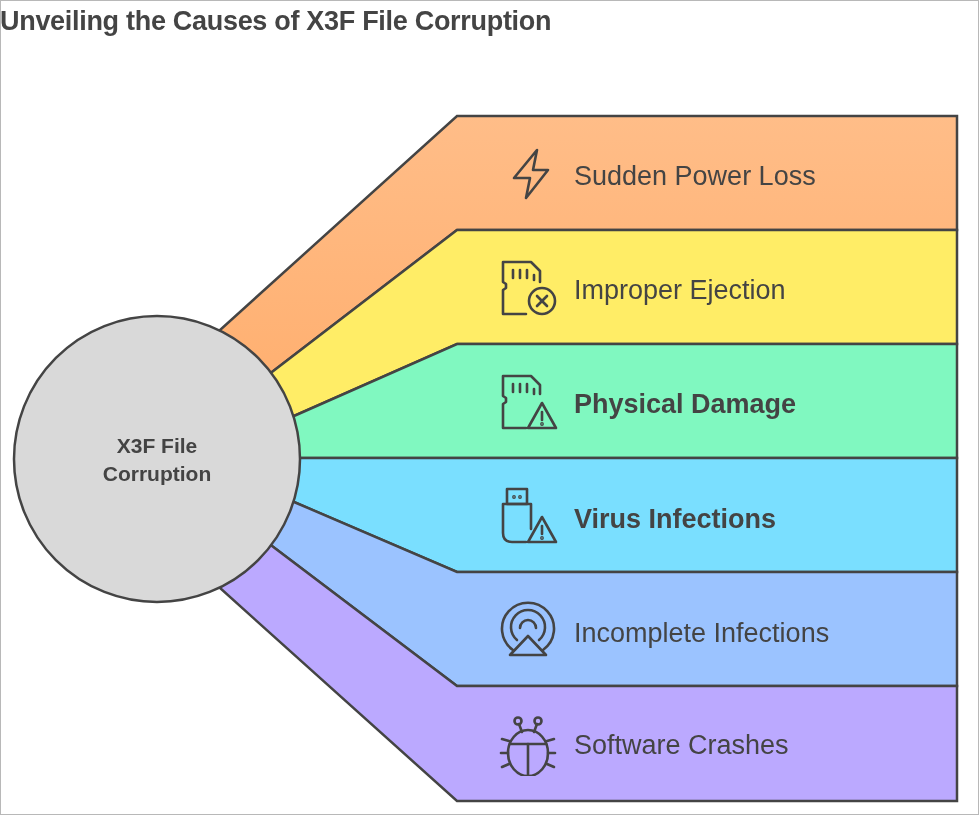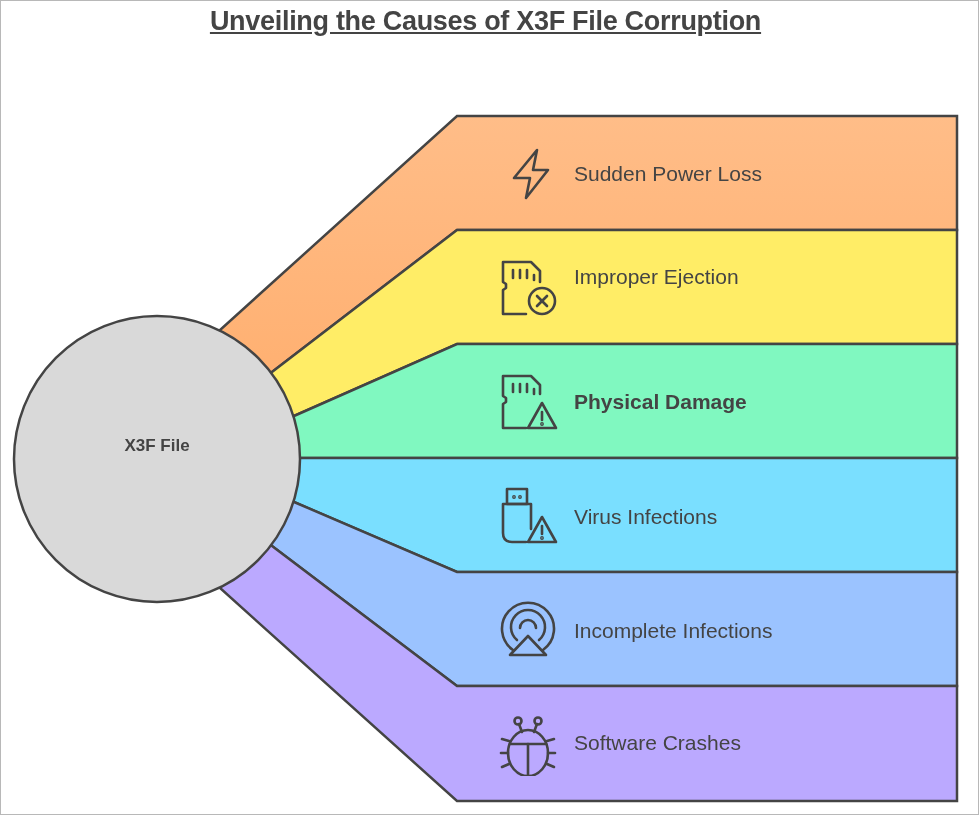--- a/index.html
+++ b/index.html
@@ -18,46 +18,45 @@
       position: absolute;
       left: 0; top: 0;
       width: 977px; height: 813px;
       border: 1px solid #b8b8b8;
       background: #ffffff;
     }
     .title {
       position: absolute;
       left: 0; top: 6px;
       width: 971px;
-      text-align: center;
+      text-align: left;
       font-size: 27px;
       font-weight: bold;
       color: #444444;
       letter-spacing: -0.3px;
-      text-decoration: underline;
     }
     svg.diagram {
       position: absolute;
       left: 0; top: 0;
     }
     .band-label {
       position: absolute;
       left: 574px;
-      font-size: 21px;
+      font-size: 27px;
       color: #444444;
       white-space: nowrap;
       line-height: 1;
     }
     .center-label {
       position: absolute;
       left: 57px;
       top: 432px;
       width: 200px;
       text-align: center;
-      font-size: 17px;
+      font-size: 21px;
       font-weight: bold;
       color: #444444;
       line-height: 28px;
     }
     .icon {
       position: absolute;
       width: 64px;
       height: 64px;
     }
     .icon svg {
@@ -90,20 +89,21 @@
 
   <path d="M 157 459 L 294 502 L 457 572 L 957 572 L 957 686 L 457 686 L 272 546 Z" fill="#9bc3ff" stroke="#444444" stroke-width="2.5"></path>
 
   <path d="M 157 459 L 272 546 L 457 686 L 957 686 L 957 801 L 457 801 L 220 588 Z" fill="#bba9ff" stroke="#444444" stroke-width="2.5"></path>
 
   <circle cx="157" cy="459" r="143" fill="#d9d9d9" stroke="#444444" stroke-width="2.5"></circle>
 </svg>
 
 <div class="center-label">
   <div>X3F File</div>
+  <div>Corruption</div>
 </div>
 
 <div class="icon" style="left:496px; top:141px;">
   <svg viewBox="0 0 64 64" fill="none" stroke="#444444" stroke-width="2.6" stroke-linejoin="round" stroke-linecap="round">
     <path d="M 41 9 L 18 37 L 34 37 L 30 57 L 52 29 L 37 29 Z"></path>
   </svg>
 </div>
 
 <div class="icon" style="left:496px; top:256px;">
   <svg viewBox="0 0 64 64" fill="none" stroke="#444444" stroke-width="2.6" stroke-linejoin="round" stroke-linecap="round">
@@ -164,17 +164,17 @@
     <line x1="6" y1="27" x2="13" y2="29"></line>
     <line x1="5" y1="41" x2="12" y2="41"></line>
     <line x1="6" y1="55" x2="13" y2="52"></line>
     <line x1="58" y1="27" x2="51" y2="29"></line>
     <line x1="59" y1="41" x2="52" y2="41"></line>
     <line x1="58" y1="55" x2="51" y2="52"></line>
   </svg>
 </div>
 
 <div class="band-label" style="top:163px;">Sudden Power Loss</div>
-<div class="band-label" style="top:266px;">Improper Ejection</div>
+<div class="band-label" style="top:277px;">Improper Ejection</div>
 <div class="band-label" style="top:391px;font-weight:bold;">Physical Damage</div>
-<div class="band-label" style="top:506px;">Virus Infections</div>
+<div class="band-label" style="top:506px;font-weight:bold;">Virus Infections</div>
 <div class="band-label" style="top:620px;">Incomplete Infections</div>
 <div class="band-label" style="top:732px;">Software Crashes</div>
 
 </body></html>

